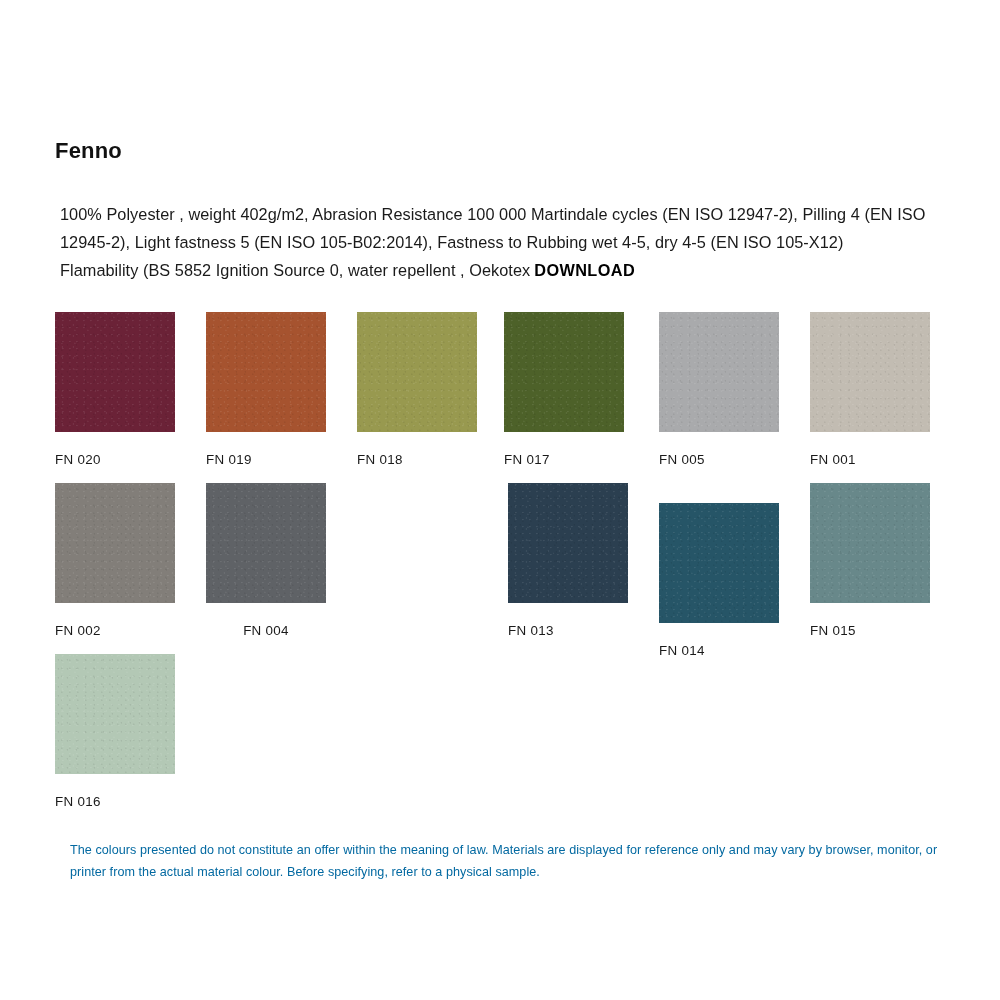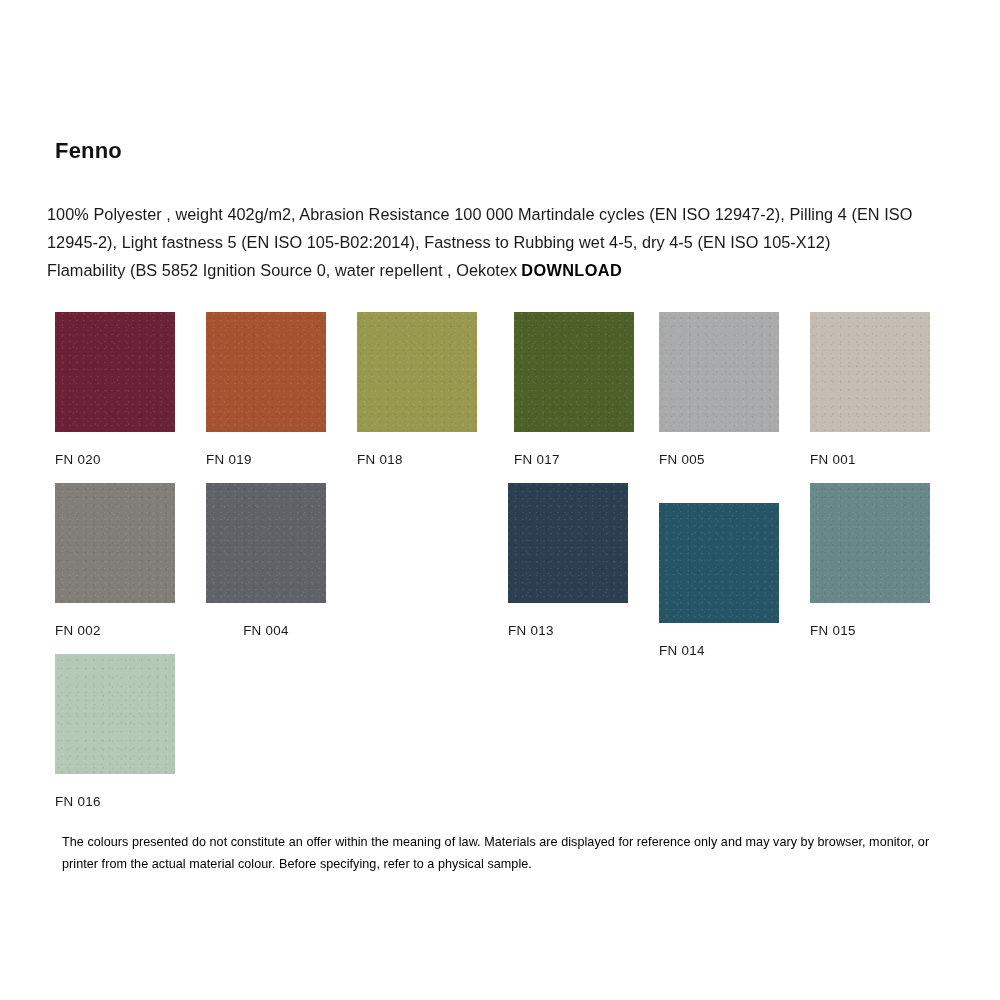--- a/index.html
+++ b/index.html
@@ -26,21 +26,21 @@
     left: 55px;
     top: 138px;
     font-size: 22px;
     font-weight: bold;
     letter-spacing: 0.2px;
     color: #111111;
     margin: 0;
   }
   .spec-paragraph {
     position: absolute;
-    left: 47px;
+    left: 60px;
     top: 200px;
     width: 866px;
     font-size: 16.3px;
     line-height: 28px;
     color: #1a1a1a;
     letter-spacing: 0.05px;
     margin: 0;
   }
   .download-link {
     font-weight: bold;
@@ -97,23 +97,23 @@
     white-space: nowrap;
   }
 
   .disclaimer {
     position: absolute;
     left: 55px;
     top: 824px;
     width: 890px;
     font-size: 12.6px;
     line-height: 22px;
-    color: #000000;
+    color: #0369a1;
     letter-spacing: 0.05px;
-    margin: 7px;
+    margin: 15px;
   }
 </style>
 </head>
 <body>
 
 <div class="page">
 
   <h1 class="product-title">Fenno</h1>
 
   <p class="spec-paragraph">
@@ -127,21 +127,21 @@
           <span class="swatch-label">FN 020</span>
         </div>
         <div class="swatch-cell" style="left: 151px;">
           <span class="swatch-chip" style="background: rgb(166, 83, 47);"></span>
           <span class="swatch-label">FN 019</span>
         </div>
         <div class="swatch-cell" style="left: 302px;">
           <span class="swatch-chip" style="background: rgb(152, 153, 79);"></span>
           <span class="swatch-label">FN 018</span>
         </div>
-        <div class="swatch-cell" style="left: 459px;">
+        <div class="swatch-cell" style="left: 449px;">
           <span class="swatch-chip" style="background: rgb(77, 97, 41);"></span>
           <span class="swatch-label">FN 017</span>
         </div>
         <div class="swatch-cell" style="left: 604px;">
           <span class="swatch-chip" style="background: rgb(169, 170, 172);"></span>
           <span class="swatch-label">FN 005</span>
         </div>
         <div class="swatch-cell" style="left: 755px;">
           <span class="swatch-chip" style="background: rgb(194, 188, 178);"></span>
           <span class="swatch-label">FN 001</span>

